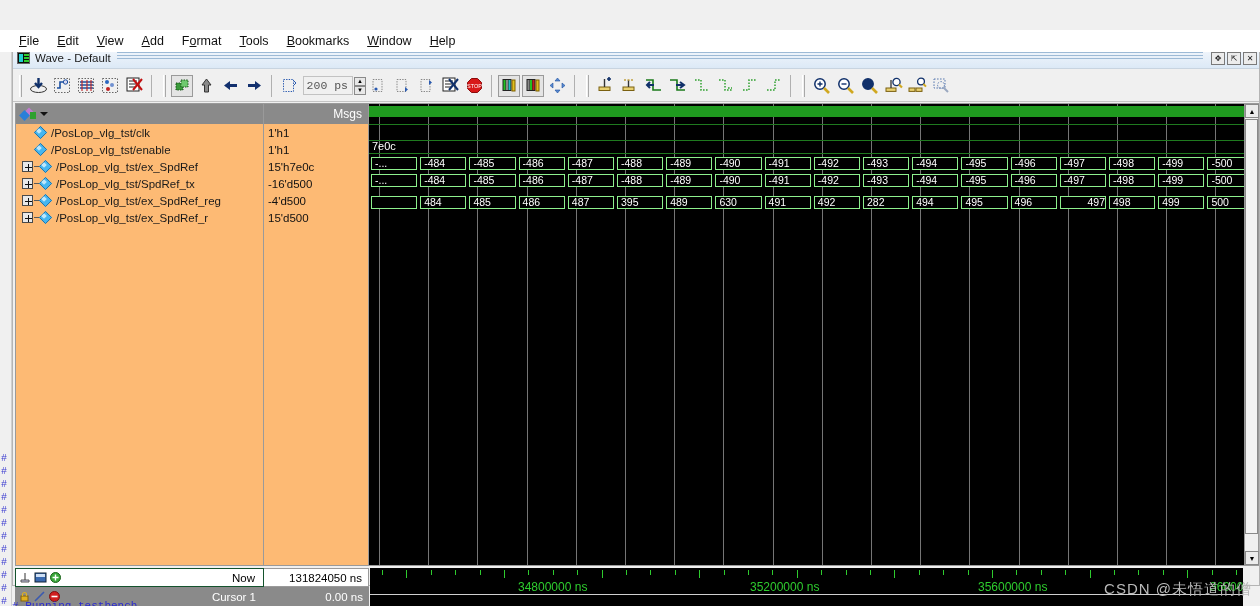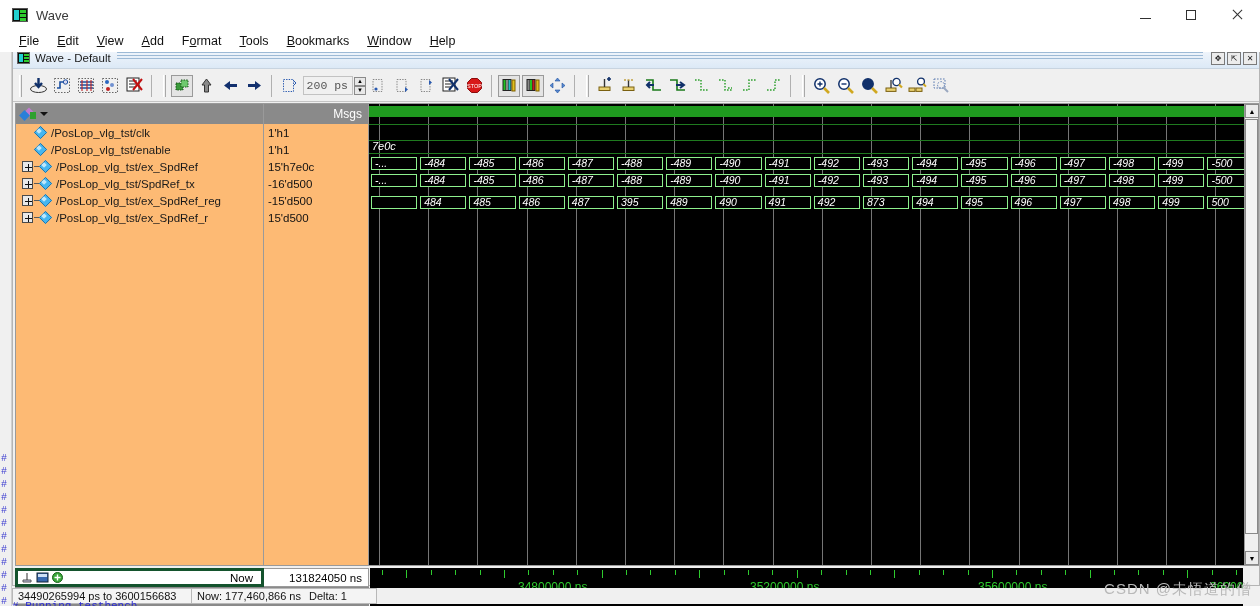--- a/index.html
+++ b/index.html
@@ -117,21 +117,21 @@
   .exp-spacer{width:12px;flex:none;}
   .connector{width:5px;height:1px;background:#5a5a5a;flex:none;}
   .sig-diamond{width:13px;height:12px;position:relative;flex:none;margin-right:4px;}
   .sig-diamond::before{content:"";position:absolute;left:1px;top:0px;width:9px;height:9px;background:#45b6f0;
      transform:rotate(45deg) scale(.85);border:1px solid #1a6ea8;}
   .sig-diamond::after{content:"";position:absolute;left:3px;top:2px;width:4px;height:4px;background:#bfe8fb;transform:rotate(45deg);}
 
   .vrow{height:17px;display:flex;align-items:center;padding-left:4px;font-size:11.5px;color:#111;}
 
   
-  .wave-canvas{position:absolute;left:0;top:0;right:14px;bottom:0;background:#000;overflow:hidden;font-style:italic;}
+  .wave-canvas{position:absolute;left:0;top:0;right:14px;bottom:0;background:#000;overflow:hidden;}
   .gridline{position:absolute;top:0;bottom:0;width:1px;background:#8a8a8a;opacity:.85;}
   .wrow{position:absolute;left:0;right:0;height:17px;}
   .clkband{position:absolute;left:0;right:0;top:2px;height:11px;background:#1f9a1f;}
   .rowsep{position:absolute;left:0;right:0;height:1px;background:#1f7a1f;}
   .busrow{position:absolute;left:0;right:0;height:17px;}
   .buscell{position:absolute;top:2px;height:13px;border:1px solid #8df08d;color:#fff;
      font-size:10.5px;line-height:11px;padding-left:3px;background:#000;white-space:nowrap;overflow:hidden;
      font-family:"Liberation Sans",sans-serif;}
   .hexlabel{position:absolute;left:3px;top:2px;color:#fff;font-size:11px;}
 
@@ -139,21 +139,21 @@
   .vs-btn{width:14px;height:14px;background:#ececec;border:1px solid #8a8a8a;display:flex;align-items:center;justify-content:center;font-size:7px;}
   .vs-top{position:absolute;top:0;left:0;}
   .vs-bot{position:absolute;bottom:0;left:0;}
   .vs-thumb{position:absolute;left:0;top:15px;width:13px;height:415px;background:#f4f4f4;border:1px solid #8a8a8a;}
 
   
   .botwrap{position:absolute;left:2px;top:516px;width:1244px;height:56px;display:flex;}
   .bl{width:249px;}
   .bm{width:105px;}
   .bw{flex:1;}
-  .now-left{width:249px;height:19px;background:#fff;border:3px solid #14532d;display:flex;align-items:center;justify-content:flex-end;padding-right:8px;font-size:11.5px;}
+  .now-left{width:249px;height:19px;background:#fff;border:1px solid #14532d;display:flex;align-items:center;justify-content:flex-end;padding-right:8px;font-size:11.5px;}
   .now-ico{display:flex;gap:2px;margin-right:auto;padding-left:3px;}
   .cur-left{width:249px;height:19px;background:#8a8a8a;display:flex;align-items:center;justify-content:flex-end;padding-right:8px;font-size:11.5px;color:#fff;}
   .now-val{width:105px;height:19px;background:#fff;border:1px solid #9a9a9a;border-left:none;display:flex;align-items:center;justify-content:flex-end;padding-right:6px;font-size:11.5px;}
   .cur-val{width:105px;height:19px;background:#8a8a8a;display:flex;align-items:center;justify-content:flex-end;padding-right:6px;font-size:11.5px;color:#fff;}
 
   .timeaxis{position:absolute;left:357px;top:516px;width:873px;height:38px;background:#000;overflow:hidden;}
   .tick{position:absolute;top:2px;width:1px;height:5px;background:#2ecc2e;}
   .tick.major{height:8px;}
   .tlabel{position:absolute;top:12px;color:#2ecc2e;font-size:12px;white-space:nowrap;}
   .axisline{position:absolute;left:0;right:0;top:26px;height:1px;background:#cfcfcf;}
@@ -168,35 +168,20 @@
   .transcript{position:absolute;left:12px;top:600px;width:1248px;height:6px;overflow:hidden;
      font-family:"Liberation Mono",monospace;font-size:11px;color:#2a2ad0;}
 
   .watermark{position:absolute;right:8px;top:580px;font-size:15px;color:#b9b9b9;letter-spacing:1px;}
 </style>
 </head>
 <body>
 
 <div id="app">
 
-  <div class="titlebar">
-    <div class="title-icon"></div>
-    <div class="title-text">Wave</div>
-    <div class="winbtns">
-      <div class="winbtn wb-min">
-          <i></i>
-        </div>
-      <div class="winbtn wb-max">
-          <i></i>
-        </div>
-      <div class="winbtn wb-close">
-          <i></i>
-        </div>
-    </div>
-  </div>
 
   <div class="menubar">
     <div class="menu-item"><u>F</u><span>ile</span></div>
     <div class="menu-item"><u>E</u><span>dit</span></div>
     <div class="menu-item"><u>V</u><span>iew</span></div>
     <div class="menu-item"><u>A</u><span>dd</span></div>
     <div class="menu-item">F<u>o</u><span>rmat</span></div>
     <div class="menu-item"><u>T</u><span>ools</span></div>
     <div class="menu-item"><u>B</u><span>ookmarks</span></div>
     <div class="menu-item"><u>W</u><span>indow</span></div>
@@ -539,21 +524,21 @@
         </div>
       </div>
 
       <div class="pane-vals">
         <div class="hdr hdr-vals">Msgs</div>
         <div class="rows">
           <div class="vrow">1'h1</div>
           <div class="vrow">1'h1</div>
           <div class="vrow">15'h7e0c</div>
           <div class="vrow">-16'd500</div>
-          <div class="vrow">-15'd500</div>
+          <div class="vrow">-4'd500</div>
           <div class="vrow">15'd500</div>
         </div>
       </div>
 
       <div class="pane-wave">
         <div class="wave-canvas" id="wave-canvas">
             <div class="gridline" style="left: 10px;"></div>
             <div class="gridline" style="left: 59.2px;"></div>
             <div class="gridline" style="left: 108.4px;"></div>
             <div class="gridline" style="left: 157.6px;"></div>
@@ -623,28 +608,28 @@
               <div class="buscell" style="left: 838.4px; width: 46.2px;">-500</div>
             </div>
             <div class="busrow" style="top: 90px;">
               <div class="buscell" style="left: 2px; width: 46.2px;"></div>
               <div class="buscell" style="left: 51.2px; width: 46.2px;">484</div>
               <div class="buscell" style="left: 100.4px; width: 46.2px;">485</div>
               <div class="buscell" style="left: 149.6px; width: 46.2px;">486</div>
               <div class="buscell" style="left: 198.8px; width: 46.2px;">487</div>
               <div class="buscell" style="left: 248px; width: 46.2px;">395</div>
               <div class="buscell" style="left: 297.2px; width: 46.2px;">489</div>
-              <div class="buscell" style="left: 346.4px; width: 46.2px;">490</div>
+              <div class="buscell" style="left: 346.4px; width: 46.2px;">630</div>
               <div class="buscell" style="left: 395.6px; width: 46.2px;">491</div>
               <div class="buscell" style="left: 444.8px; width: 46.2px;">492</div>
-              <div class="buscell" style="left: 494px; width: 46.2px;">873</div>
+              <div class="buscell" style="left: 494px; width: 46.2px;">282</div>
               <div class="buscell" style="left: 543.2px; width: 46.2px;">494</div>
               <div class="buscell" style="left: 592.4px; width: 46.2px;">495</div>
               <div class="buscell" style="left: 641.6px; width: 46.2px;">496</div>
-              <div class="buscell" style="left: 690.8px; width: 46.2px;">497</div>
+              <div class="buscell" style="left: 690.8px; width: 46.2px; text-align: right;">497</div>
               <div class="buscell" style="left: 740px; width: 46.2px;">498</div>
               <div class="buscell" style="left: 789.2px; width: 46.2px;">499</div>
               <div class="buscell" style="left: 838.4px; width: 46.2px;">500</div>
             </div>
           </div>
         <div class="vscroll">
           <div class="vs-btn vs-top">▲</div>
           <div class="vs-thumb"></div>
           <div class="vs-btn vs-bot">▼</div>
         </div>
@@ -733,26 +718,17 @@
         <div class="tick" style="left: 866px;"></div>
         <div class="tlabel" style="left: 148px;">34800000 ns</div>
         <div class="tlabel" style="left: 380px;">35200000 ns</div>
         <div class="tlabel" style="left: 608px;">35600000 ns</div>
         <div class="tlabel" style="left: 840px;">36000000</div>
         <div class="axisline"></div>
       </div>
 
   </div>
 
-  <div class="statusbar">
-    <div class="st-cell st-a">34490265994 ps to 3600156683</div>
-    <div class="st-cell st-b">
-      <span>Now: 177,460,866 ns</span>
-      <span style="width:8px"></span>
-      <span>Delta: 1</span>
-    </div>
-    <div class="st-cell st-rest"></div>
-  </div>
 
   <div class="transcript"># Running testbench</div>
 
   <div class="watermark">CSDN @未悟道的僧</div>
 </div>
 
 </body></html>

